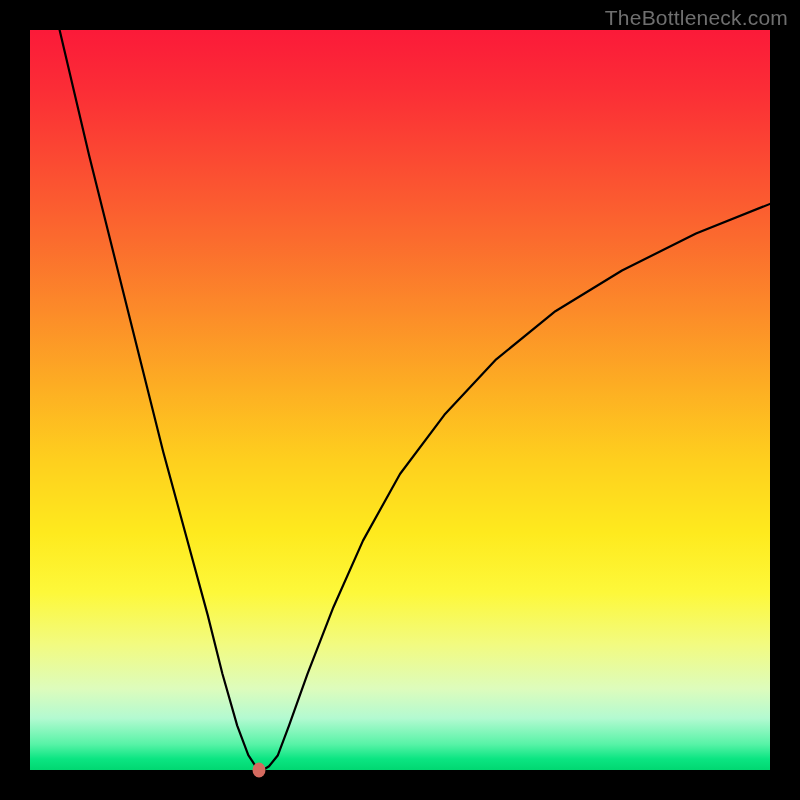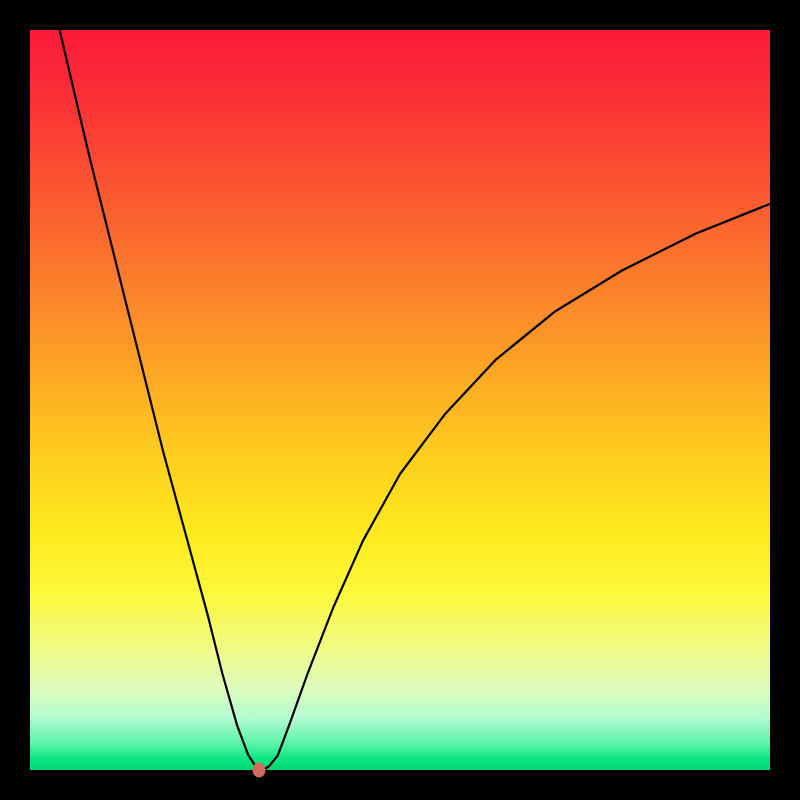--- a/index.html
+++ b/index.html
@@ -73,13 +73,14 @@
 
 <div class="frame">
 
   <div class="plot-area">
     <svg class="curve-svg" viewBox="0 0 740 740" preserveAspectRatio="none">
       <path id="curve-path" d="M29.60 0.00 L59.20 125.80 L88.80 244.20 L111.00 333.00 L133.20 421.80 L155.40 503.20 L177.60 584.60 L192.40 643.80 L207.20 695.60 L218.30 725.20 L225.70 736.30 L229.40 740.00 L233.10 740.00 L239.02 736.30 L247.90 725.20 L259.00 695.60 L277.50 643.80 L303.40 577.20 L333.00 510.60 L370.00 444.00 L414.40 384.80 L466.20 329.30 L525.40 281.20 L592.00 240.50 L666.00 203.50 L740.00 173.90" fill="none" stroke="#000" stroke-width="2.2" stroke-linecap="round" stroke-linejoin="round"></path>
     </svg>
     <div id="marker" class="marker" style="left: 229.4px; top: 740px;"></div>
   </div>
 
+  <div class="watermark">TheBottleneck.com</div>
 </div>
 
 </body></html>

